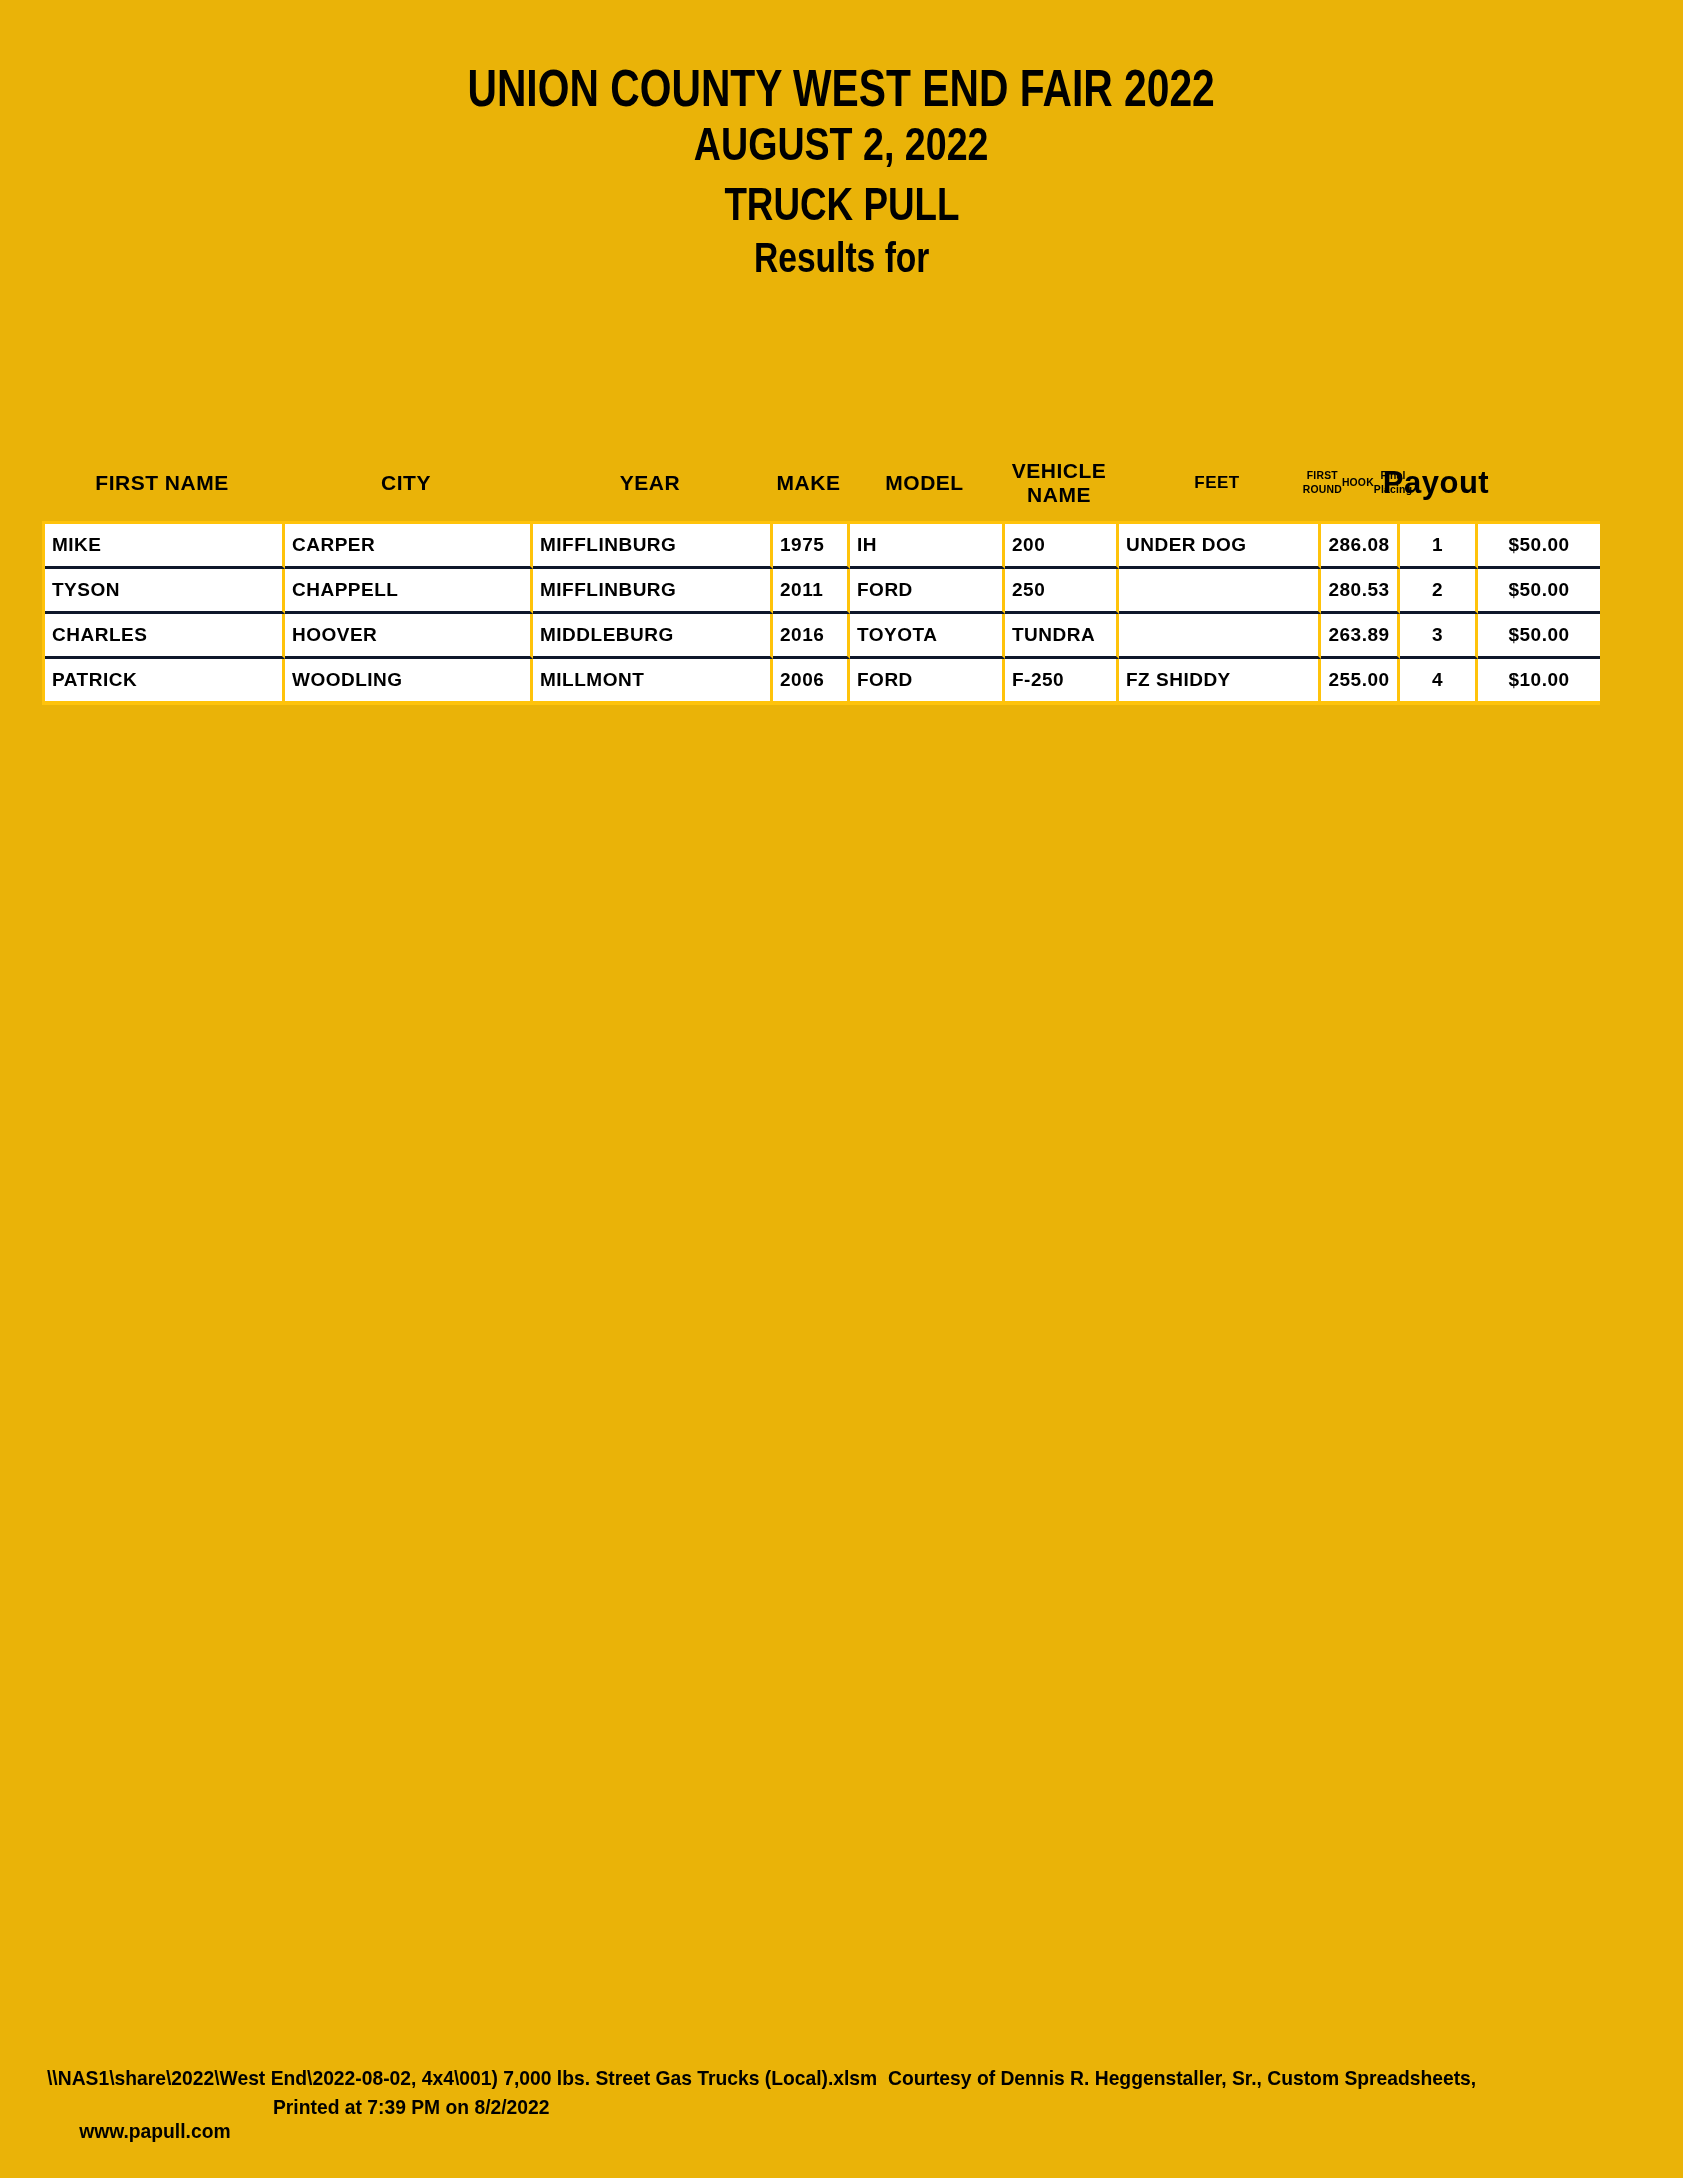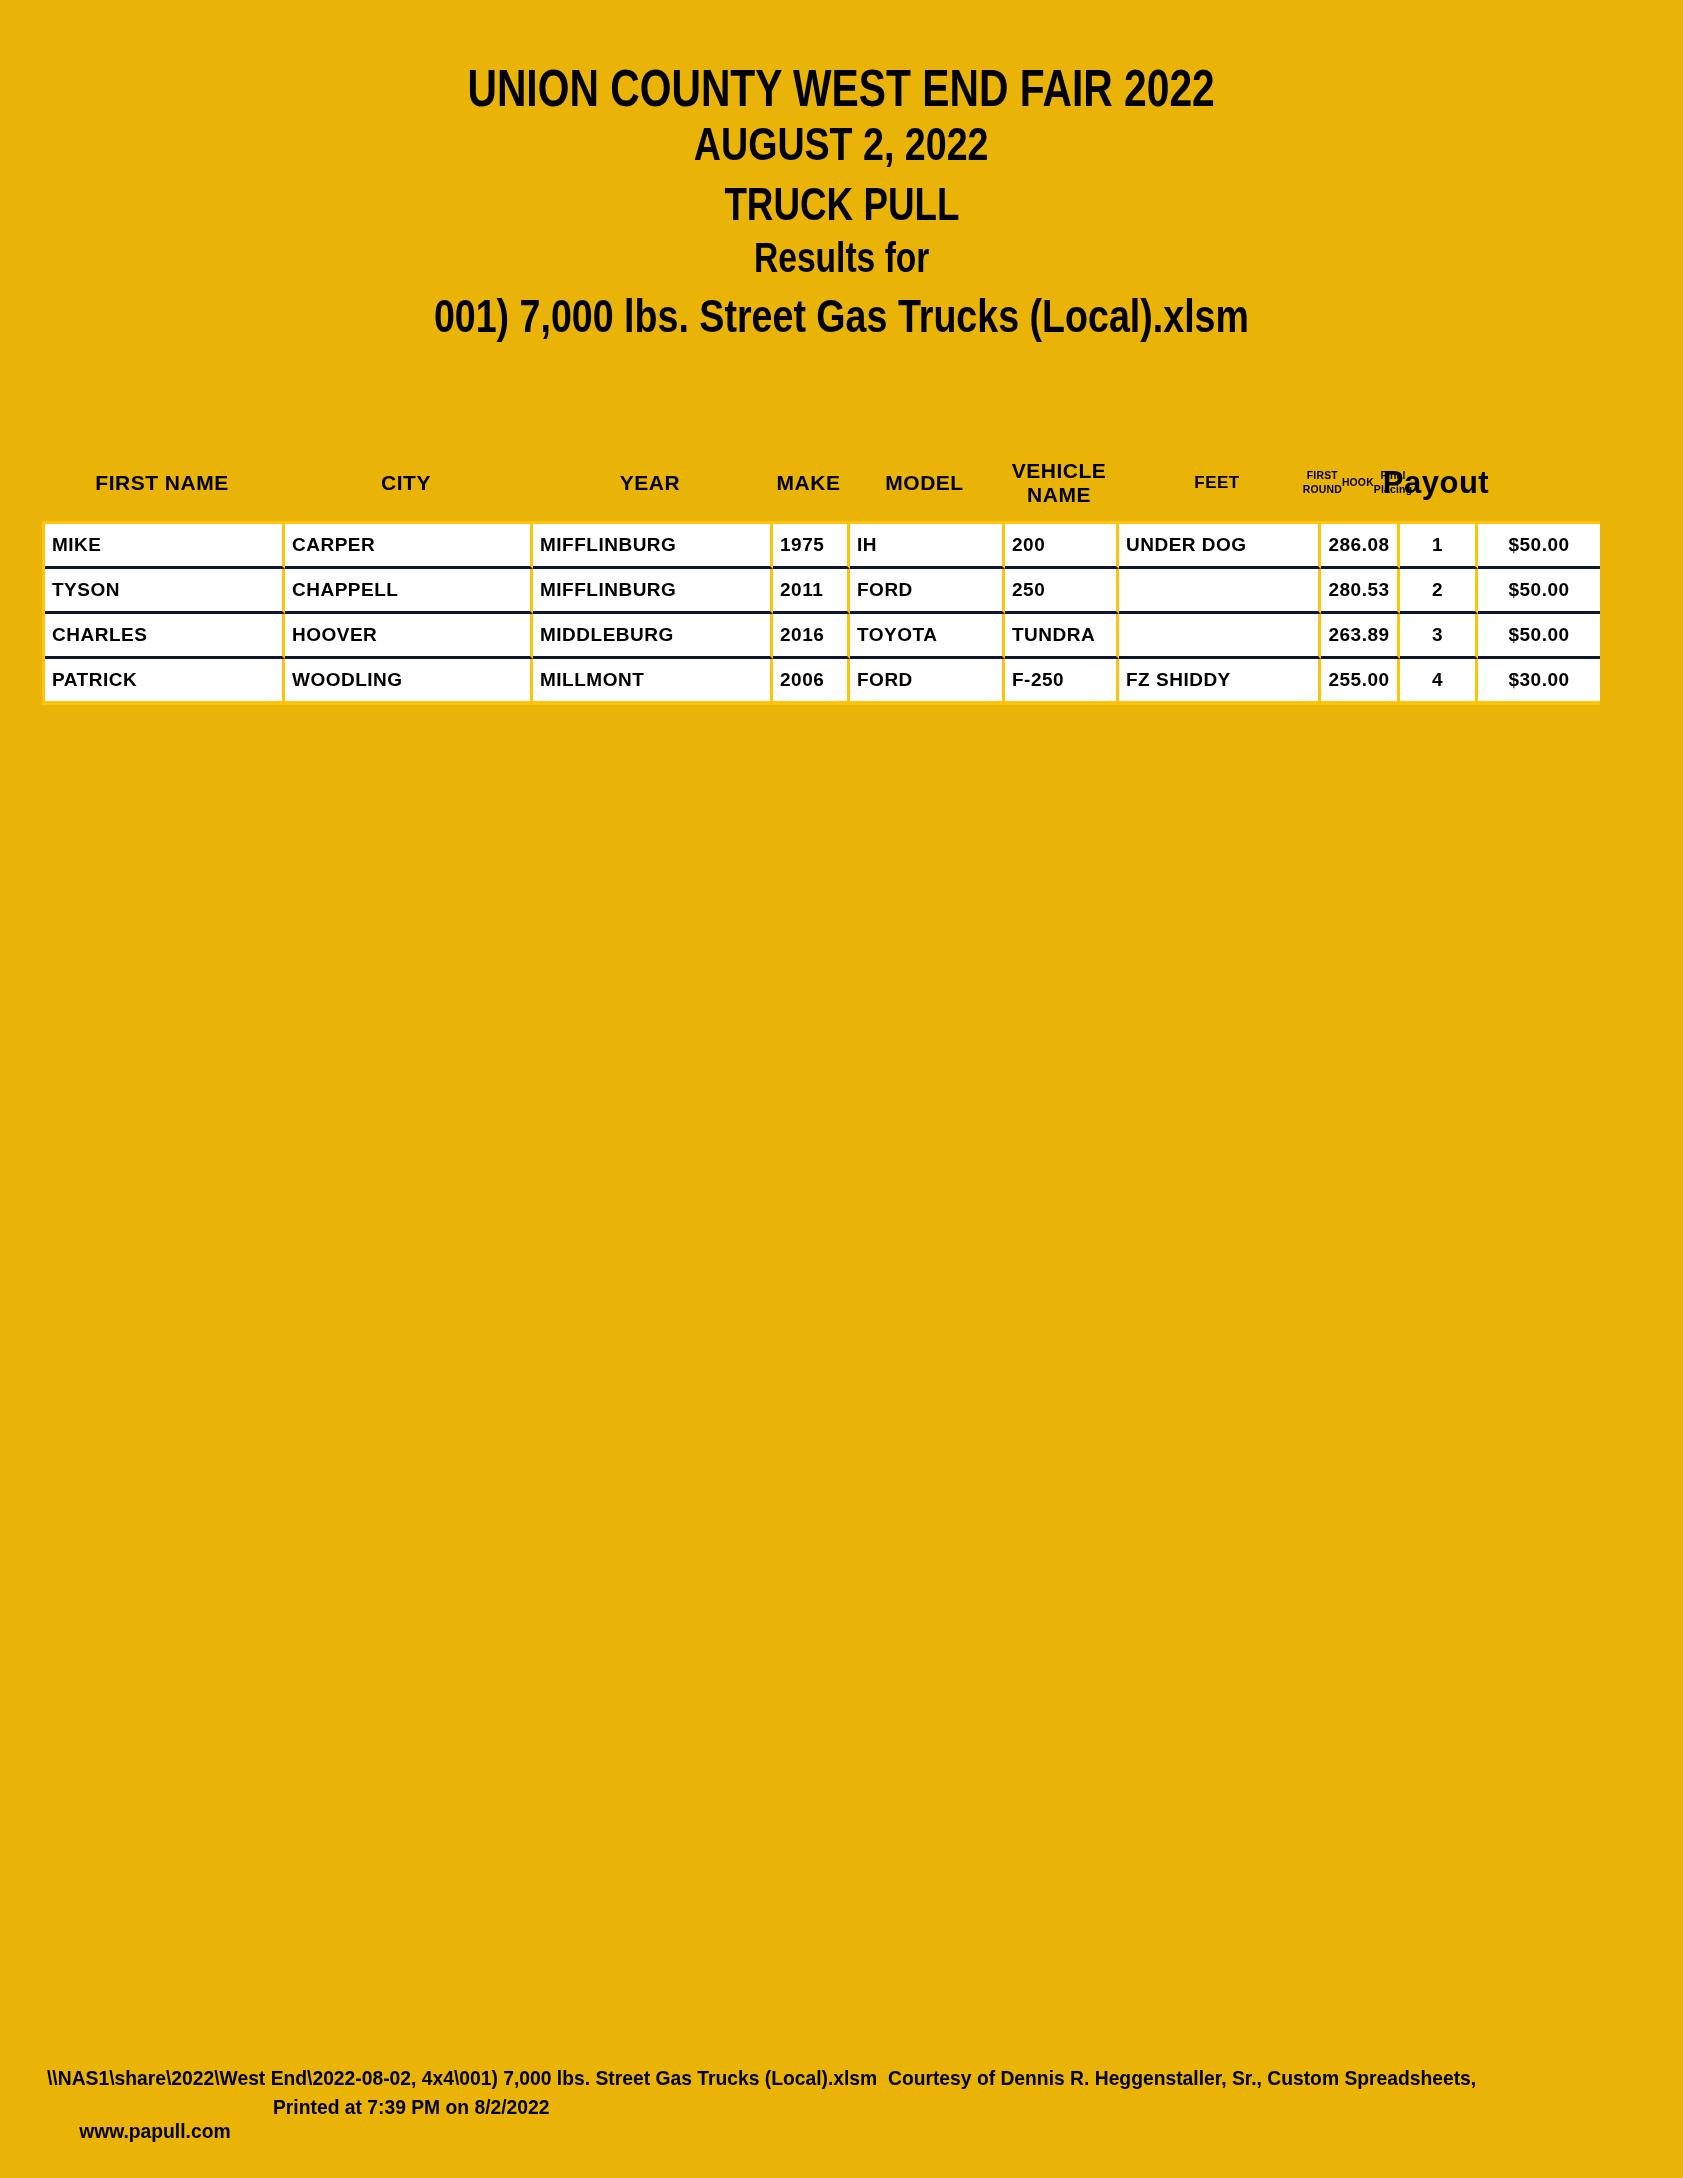--- a/index.html
+++ b/index.html
@@ -135,23 +135,20 @@
   </div>
   <div class="title-line t2">
     <span class="cond">AUGUST 2, 2022</span>
   </div>
   <div class="title-line t3">
     <span class="cond">TRUCK PULL</span>
   </div>
   <div class="title-line t4">
     <span class="cond">Results for</span>
   </div>
-  <div class="title-line t5">
-    <span class="cond">001) 7,000 lbs. Street Gas Trucks (Local).xlsm</span>
-  </div>
 
   <div class="thead grid-cols">
     <div class="th">FIRST NAME</div>
     <div class="th">CITY</div>
     <div class="th">YEAR</div>
     <div class="th">MAKE</div>
     <div class="th">MODEL</div>
     <div class="th">VEHICLE NAME</div>
     <div class="th th-feet">FEET</div>
     <div class="th th-hook">
@@ -206,21 +203,21 @@
     <div class="trow">
       <div class="td">PATRICK</div>
       <div class="td">WOODLING</div>
       <div class="td">MILLMONT</div>
       <div class="td">2006</div>
       <div class="td">FORD</div>
       <div class="td">F-250</div>
       <div class="td">FZ SHIDDY</div>
       <div class="td center">255.00</div>
       <div class="td center">4</div>
-      <div class="td center last-col">$30.00</div>
+      <div class="td center last-col">$10.00</div>
     </div>
 
   </div>
 
   <div class="footer">
     <div class="footer-line1">\\NAS1\share\2022\West End\2022-08-02, 4x4\001) 7,000 lbs. Street Gas Trucks (Local).xlsm  Courtesy of Dennis R. Heggenstaller, Sr., Custom Spreadsheets,</div>
     <div class="footer-line2">
       <span>www.papull.com</span>
       <span class="printed-at">Printed at 7:39 PM on 8/2/2022</span>
     </div>

